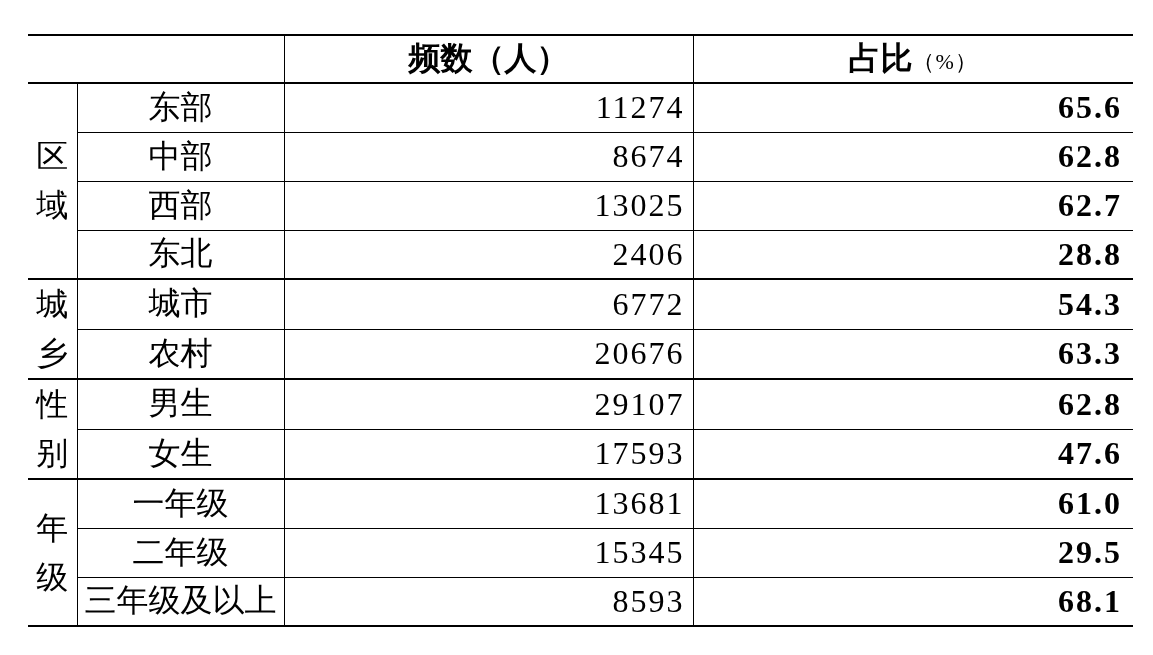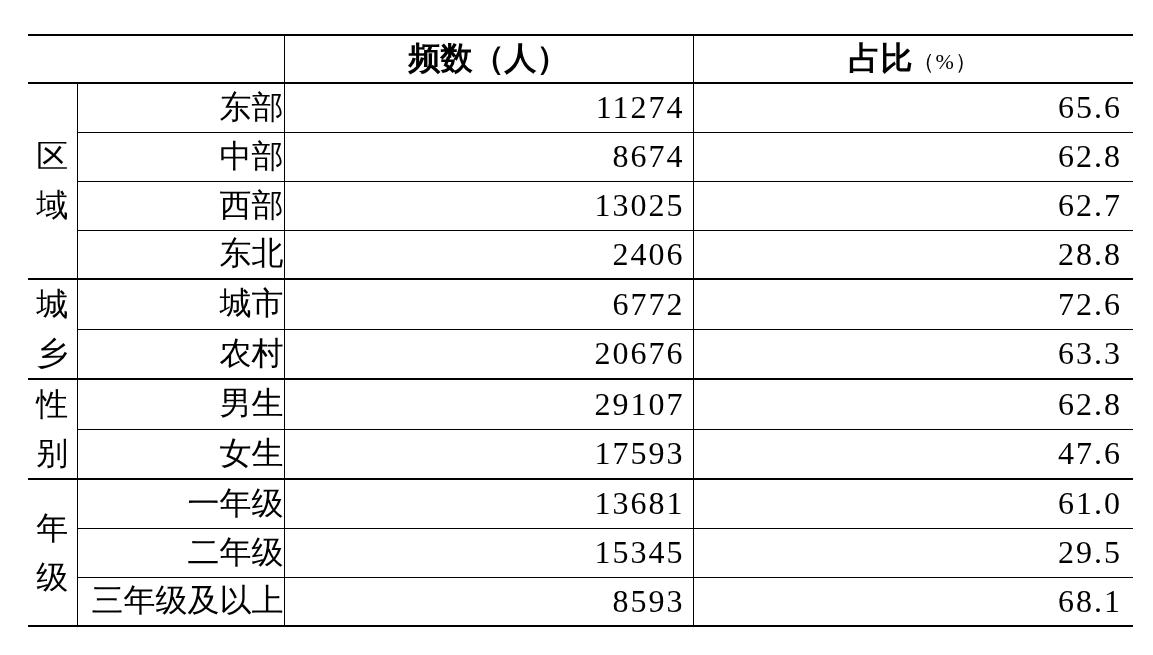--- a/index.html
+++ b/index.html
@@ -56,30 +56,30 @@
   
   .v-left { border-left: 1.5px solid #000; }
 
   th.h-cell { text-align: center; font-weight: bold; }
   th.h-cell .unit {
     font-weight: normal;
     font-size: 22px;
     letter-spacing: 1px;
   }
 
-  td.cat-cell { text-align: right; margin-left: 28px; }
+  td.cat-cell { text-align: center; margin-left: 28px; }
 
   td.num-cell {
     text-align: right;
     letter-spacing: 2px;
     padding-left: 28px;
   }
   td.freq-cell { padding-right: 8px; }
-  td.pct-cell  { padding-right: 11px; }
-  td.bold { font-weight: normal; }
+  td.pct-cell  { padding-right: 11px; font-weight: bold; }
+  td.bold { font-weight: bold; }
 
   td.group-cell { text-align: center; }
   .vstack {
     display: flex;
     flex-direction: column;
     justify-content: center;
     align-items: center;
     height: 100%;
   }
   .vstack span {
@@ -136,21 +136,21 @@
 
     <tr class="data-row">
       <td class="group-cell g-top" rowspan="2">
         <div class="vstack">
           <span>城</span>
           <span>乡</span>
         </div>
       </td>
       <td class="cat-cell g-top v-left">城市</td>
       <td class="num-cell freq-cell g-top v-left">6772</td>
-      <td class="num-cell pct-cell g-top v-left">72.6</td>
+      <td class="num-cell pct-cell g-top v-left">54.3</td>
     </tr>
     <tr class="data-row">
       <td class="cat-cell r-top v-left">农村</td>
       <td class="num-cell freq-cell r-top v-left">20676</td>
       <td class="num-cell pct-cell r-top v-left bold">63.3</td>
     </tr>
 
     <tr class="data-row">
       <td class="group-cell g-top" rowspan="2">
         <div class="vstack">

